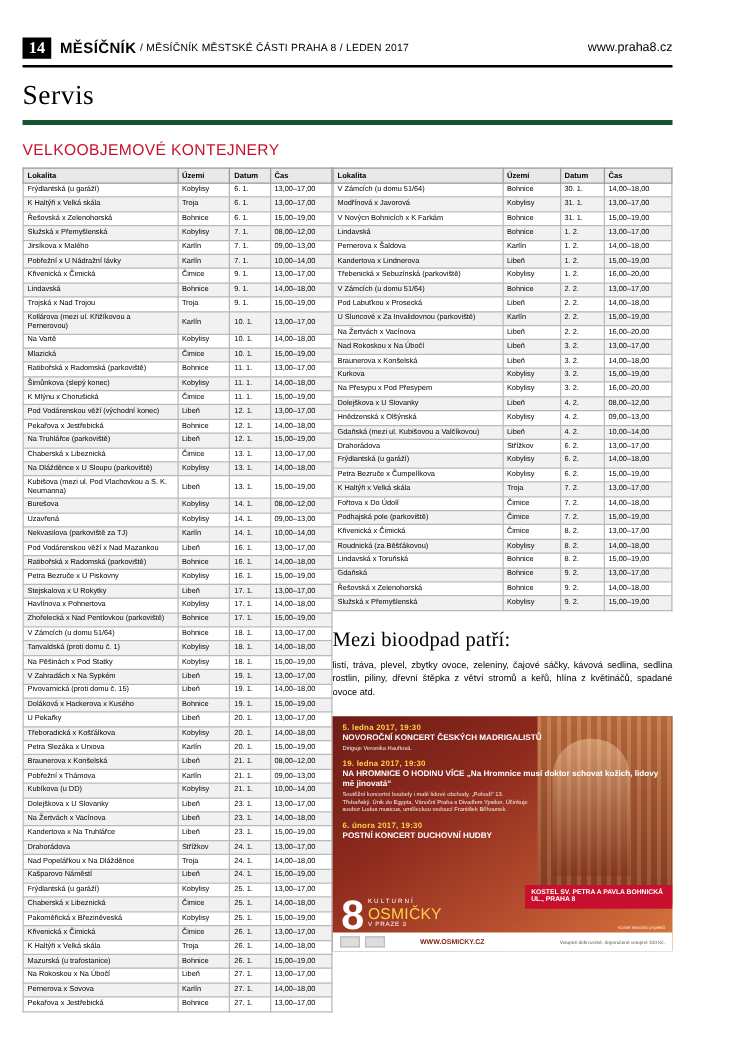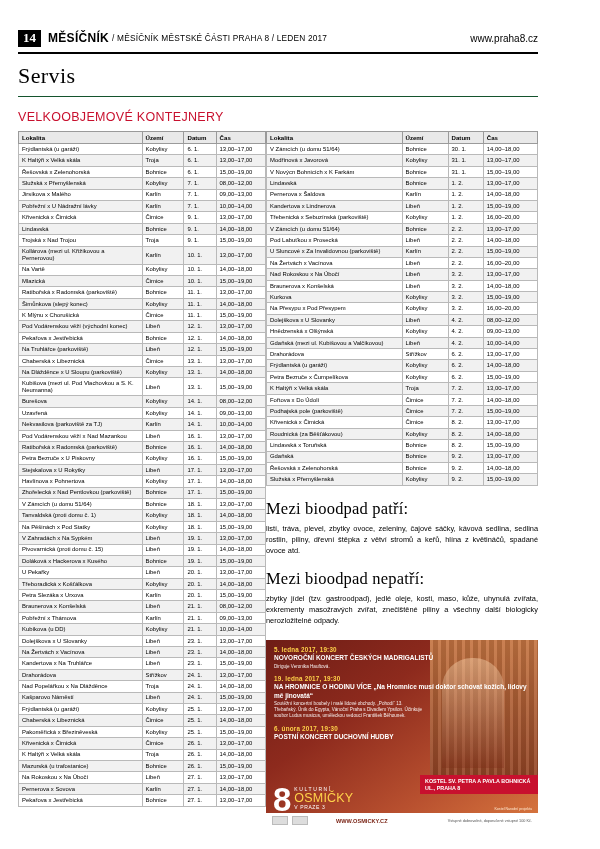--- a/index.html
+++ b/index.html
@@ -28,21 +28,21 @@
     padding:1px 5px 2px 5px; margin-right:7px;
     line-height:1.05;
   }
   .brand { font-family:"Liberation Sans", sans-serif; font-weight:bold; font-size:12px; letter-spacing:0.3px;}
   .brandsub { font-family:"Liberation Sans", sans-serif; font-size:8.3px; letter-spacing:0.2px; margin-left:3px; }
   .web { margin-left:auto; font-family:"Liberation Sans", sans-serif; font-weight:normal; font-size:10px; }
 
   .sectitle {
     font-family:"Liberation Serif", serif;
     font-size:22px; padding:9px 0 7px 0;
-    border-bottom:1px solid #14532d;
+    border-bottom:4px solid #14532d;
     letter-spacing:0.4px;
   }
 
   .redtitle {
     color:#c8102e;
     font-family:"Liberation Sans", sans-serif;
     font-weight:normal;
     font-size:12.5px;
     letter-spacing:0.3px;
     margin:13px 0 7px 0;
@@ -701,24 +701,20 @@
               <td class="c-cas">15,00–19,00</td>
             </tr>
           </tbody>
       </table>
 
       <div class="bioblock">
         <div class="bio-h">Mezi bioodpad patří:</div>
         <p class="bio-p">listí, tráva, plevel, zbytky ovoce, zeleniny, čajové sáčky, kávová sedlina, sedlina rostlin, piliny, dřevní štěpka z větví stromů a keřů, hlína z květináčů, spadané ovoce atd.</p>
       </div>
 
-      <div class="bioblock">
-        <div class="bio-h">Mezi bioodpad nepatří:</div>
-        <p class="bio-p">zbytky jídel (tzv. gastroodpad), jedlé oleje, kosti, maso, kůže, uhynulá zvířata, exkrementy masožravých zvířat, znečištěné piliny a všechny další biologicky nerozložitelné odpady.</p>
-      </div>
 
       <div class="advert">
         <div class="photo"></div>
 
         <div class="ad-ev">
           <div class="ad-date">5. ledna 2017, 19:30</div>
           <div class="ad-name">NOVOROČNÍ KONCERT ČESKÝCH MADRIGALISTŮ</div>
           <div class="ad-desc">Diriguje Veronika Hauftová.</div>
         </div>
         <div class="ad-ev">

